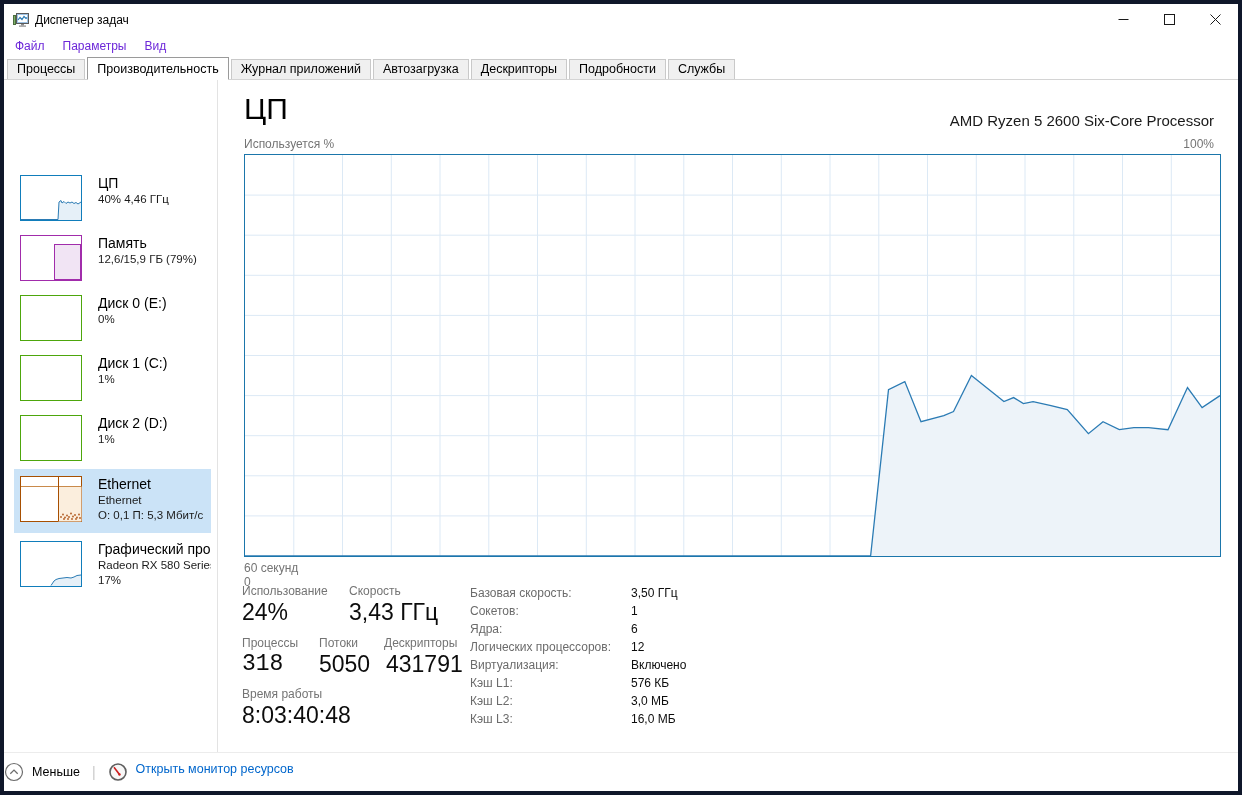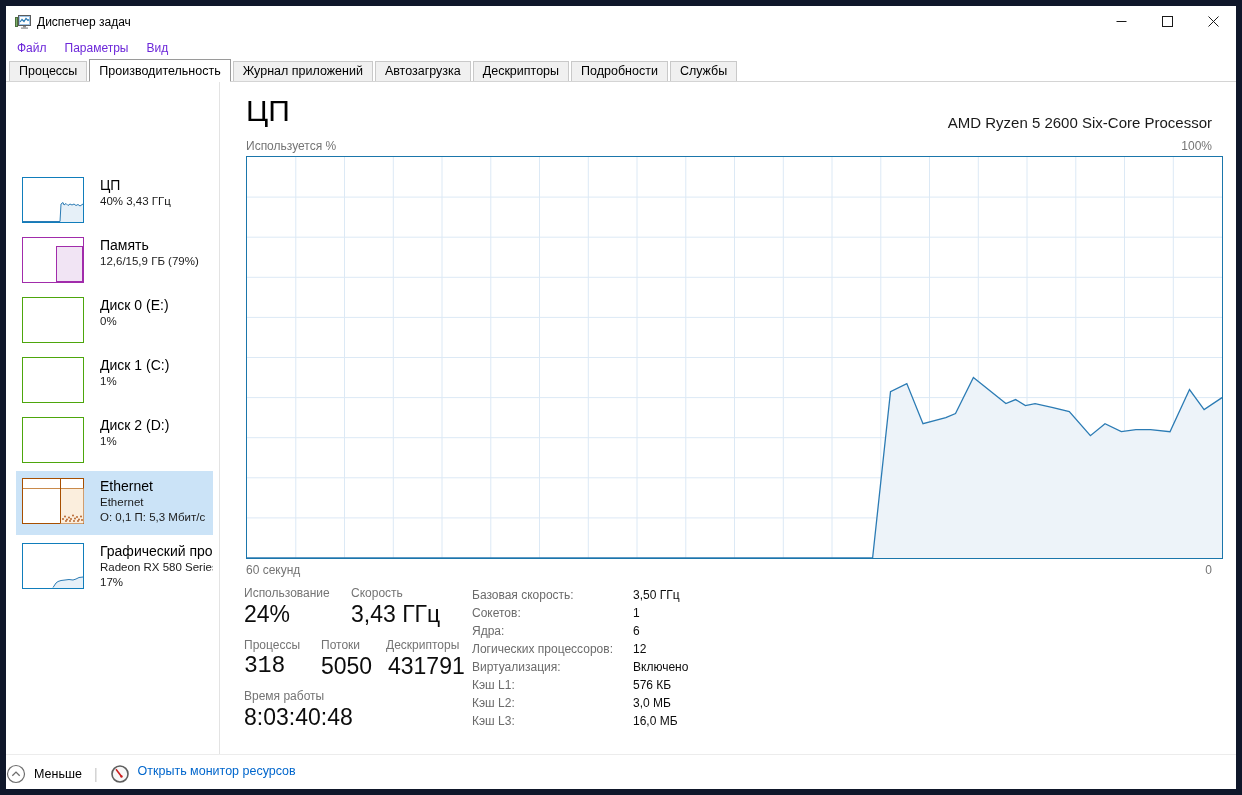--- a/index.html
+++ b/index.html
@@ -1,20 +1,20 @@
 <!DOCTYPE html>
 <html><head>
 <meta charset="utf-8">
 <style>
   * { margin:0; padding:0; box-sizing:border-box; }
   html,body { background:#e8e8e8; }
   body { font-family:"Liberation Sans","DejaVu Sans",sans-serif; }
   .window{
     position:relative; width:1242px; height:795px; background:#fff;
-    border:6px solid #0f172a; overflow:hidden; color:#111;
+    border:4px solid #0f172a; overflow:hidden; color:#111;
   }
   
   .titlebar{ height:31px; display:flex; align-items:center; background:#fff; }
   .titlebar .app-icon{ margin:0 6px 0 9px; display:flex; }
   .titlebar .title{ font-size:12px; color:#000; flex:1 1 auto; }
   .win-btn{ width:46px; height:30px; display:flex; align-items:center; justify-content:center; }
   
   .menubar{ height:21px; display:flex; align-items:center; background:#fff; padding-left:2px; }
   .menu-item{ font-size:12px; color:#6d28d9; padding:2px 9px; }
   
@@ -32,21 +32,21 @@
   .mini{ flex:0 0 62px; }
   .side-text{ margin-left:16px; overflow:hidden; white-space:nowrap; }
   .side-title{ font-size:14px; color:#000; line-height:17px; }
   .side-sub{ font-size:11.5px; color:#1b1b1b; line-height:15px; }
   
   .main{ position:relative; flex:1 1 auto; background:#fff; }
   .main-title{ position:absolute; left:26px; top:12px; font-size:30px; font-weight:300; color:#000; }
   .device{ position:absolute; right:24px; top:32px; font-size:15px; color:#191919; }
   .axisrow{ position:absolute; left:26px; right:24px; display:flex; justify-content:space-between;
             font-size:12px; color:#747474; }
-  .axisrow.top{ top:57px; } .axisrow.bottom{ top:481px; }
+  .axisrow.top{ top:57px; } .axisrow.bottom{ top:481px;flex-direction:column; }
   .chart-box{ position:absolute; left:26px; top:74px; width:977px; height:403px;
               border:1px solid #1b76ab; background:#fff; }
   .stat-lbl{ position:absolute; font-size:12px; color:#747474; white-space:nowrap; }
   .stat-big{ position:absolute; font-size:23px; color:#0c0c0c; white-space:nowrap; }
   .details{ position:absolute; left:252px; top:504px; }
   .drow{ display:flex; font-size:12px; line-height:18px; }
   .drow .dl{ width:161px; color:#6b6b6b; }
   .drow .dv{ color:#0c0c0c; }
   
   .footer{ height:38px; border-top:1px solid #ececec; display:flex; align-items:center;
@@ -112,21 +112,21 @@
     <div class="sidebar">
 
       <div class="side-item" style="top:88px;height:60px;">
         <svg class="mini" width="62" height="46" viewBox="0 0 62 46">
           <rect x="0.5" y="0.5" width="61" height="45" fill="#ffffff" stroke="#117dbb"></rect>
           <polygon points="38,44.5 39,27 41,25.5 42,28 44,26.5 46,28.5 48,27 50,28 52,27 54,28.5 56,27.5 58,29 61,27 61,45 38,45" fill="#e6f0f8"></polygon>
           <polyline points="1,44.5 38,44.5 39,27 41,25.5 42,28 44,26.5 46,28.5 48,27 50,28 52,27 54,28.5 56,27.5 58,29 61,27" fill="none" stroke="#2b7bb4" stroke-width="1"></polyline>
         </svg>
         <div class="side-text">
           <div class="side-title">ЦП</div>
-          <div class="side-sub">40% 3,43 ГГц</div>
+          <div class="side-sub">40% 4,46 ГГц</div>
         </div>
       </div>
 
       <div class="side-item" style="top:148px;height:60px;">
         <svg class="mini" width="62" height="46" viewBox="0 0 62 46">
           <rect x="0.5" y="0.5" width="61" height="45" fill="#ffffff" stroke="#a12cab"></rect>
           <rect x="34.5" y="9.5" width="26" height="35" fill="#f1e4f4" stroke="#a12cab"></rect>
         </svg>
         <div class="side-text">
           <div class="side-title">Память</div>

